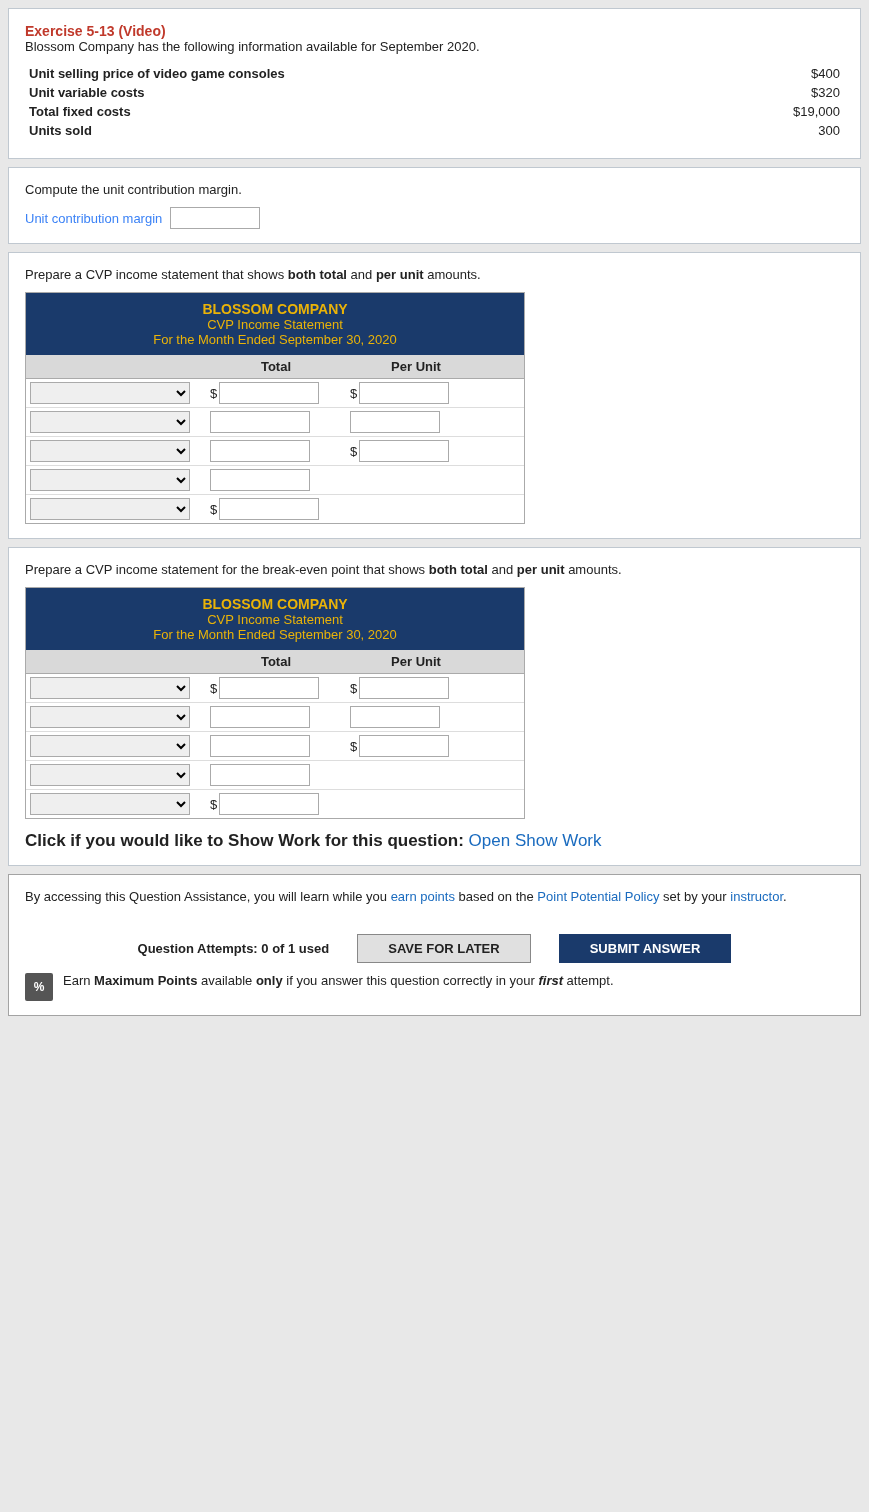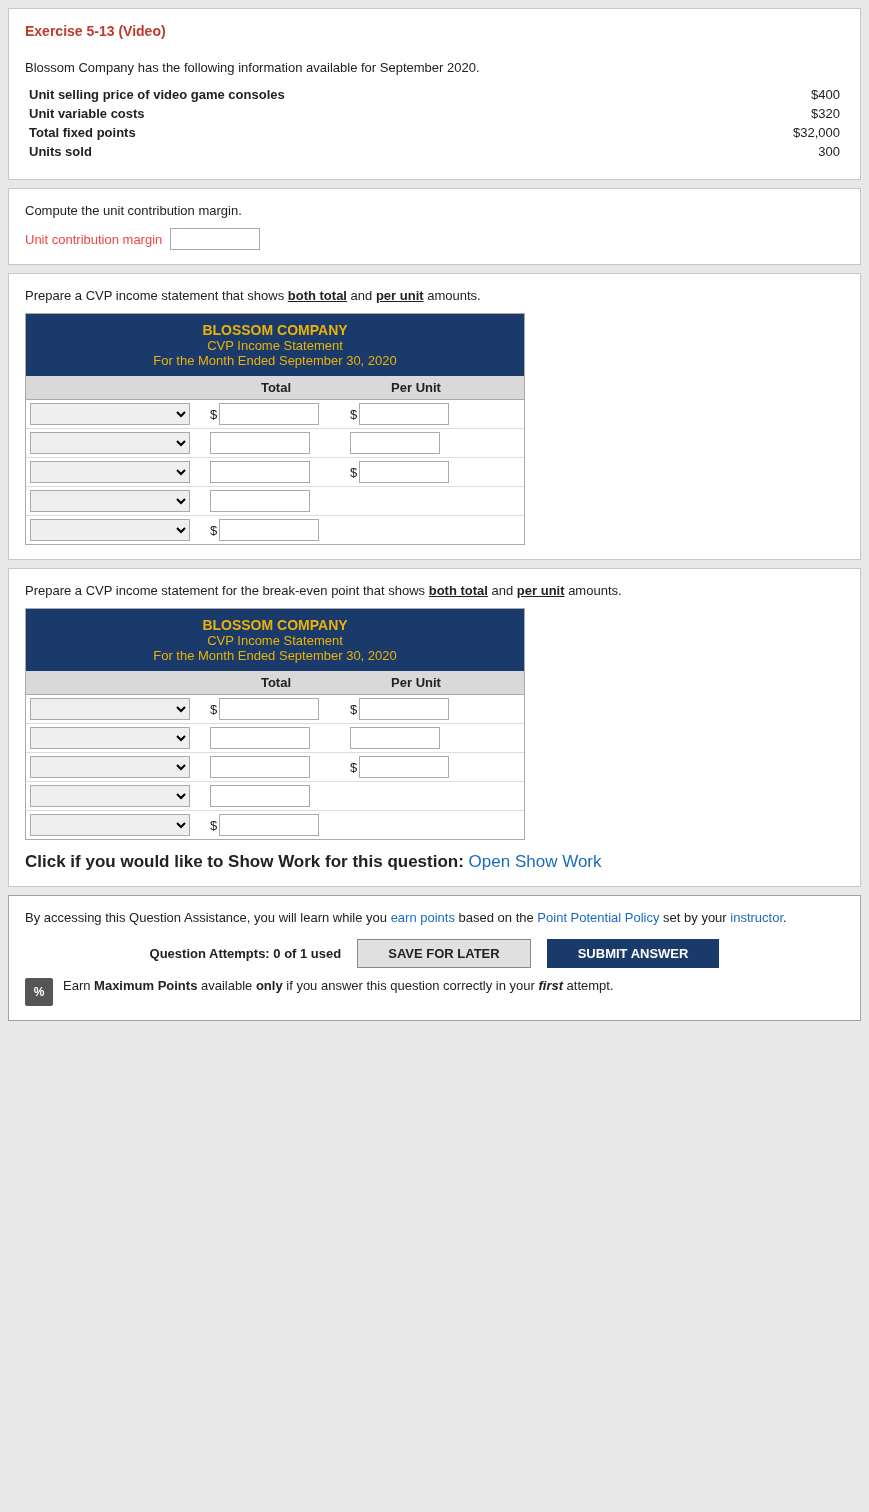--- a/index.html
+++ b/index.html
@@ -18,21 +18,21 @@
     .section-box {
       background: #fff;
       border: 1px solid #c0c8d0;
       margin-bottom: 8px;
       padding: 14px 16px;
     }
     .exercise-title {
       color: #c0392b;
       font-weight: bold;
       font-size: 14px;
-      margin-bottom: 21px;
+      margin-bottom: 0;
     }
     .exercise-desc {
       color: #222;
       font-size: 13px;
       margin-bottom: 10px;
     }
     .info-table {
       width: 100%;
       border-collapse: collapse;
       margin-bottom: 4px;
@@ -57,21 +57,21 @@
       color: #222;
     }
     .inline-field-row {
       display: flex;
       align-items: center;
       gap: 8px;
       margin-top: 6px;
     }
     .inline-field-row label {
       font-size: 13px;
-      color: #ef4444;
+      color: #3b82f6;
     }
     input[type="text"] {
       border: 1px solid #aaa;
       height: 22px;
       font-size: 13px;
       padding: 0 4px;
     }
     .ucm-input { width: 90px; }
     .breakeven-input { width: 120px; }
 
@@ -190,22 +190,22 @@
       padding: 14px 16px;
       font-size: 13px;
     }
     .assistance-box .highlight-blue {
       color: #1a6bbf;
     }
     .footer-row {
       display: flex;
       align-items: center;
       justify-content: center;
-      gap: 16px;
-      margin-top: 14px;
+      gap: 28px;
+      margin-top: 30px;
     }
     .attempts-label {
       font-weight: bold;
       font-size: 13px;
     }
     .btn {
       padding: 6px 30px;
       font-size: 13px;
       font-weight: bold;
       border: 1px solid #888;
@@ -241,21 +241,21 @@
       font-size: 13px;
       color: #222;
     }
     .earn-text span.bold {
       font-weight: bold;
     }
     .earn-text span.italic {
       font-style: italic;
     }
     
-    .text-underline { text-decoration: underline; }
+    .text-underline { }
     .text-bold { font-weight: bold; }
   </style>
 </head>
 <body>
 
 <div class="page-wrapper">
 
   <div class="section-box">
     <div class="exercise-title">Exercise 5-13 (Video)</div>
     <div class="exercise-desc">Blossom Company has the following information available for September 2020.</div>
@@ -263,22 +263,22 @@
       <tbody id="info-table-body">
           <tr>
             <td>Unit selling price of video game consoles</td>
             <td>$400</td>
           </tr>
           <tr>
             <td>Unit variable costs</td>
             <td>$320</td>
           </tr>
           <tr>
-            <td>Total fixed points</td>
-            <td>$32,000</td>
+            <td>Total fixed costs</td>
+            <td>$19,000</td>
           </tr>
           <tr>
             <td>Units sold</td>
             <td>300</td>
           </tr>
         </tbody>
     </table>
   </div>
 
   <div class="section-box">

